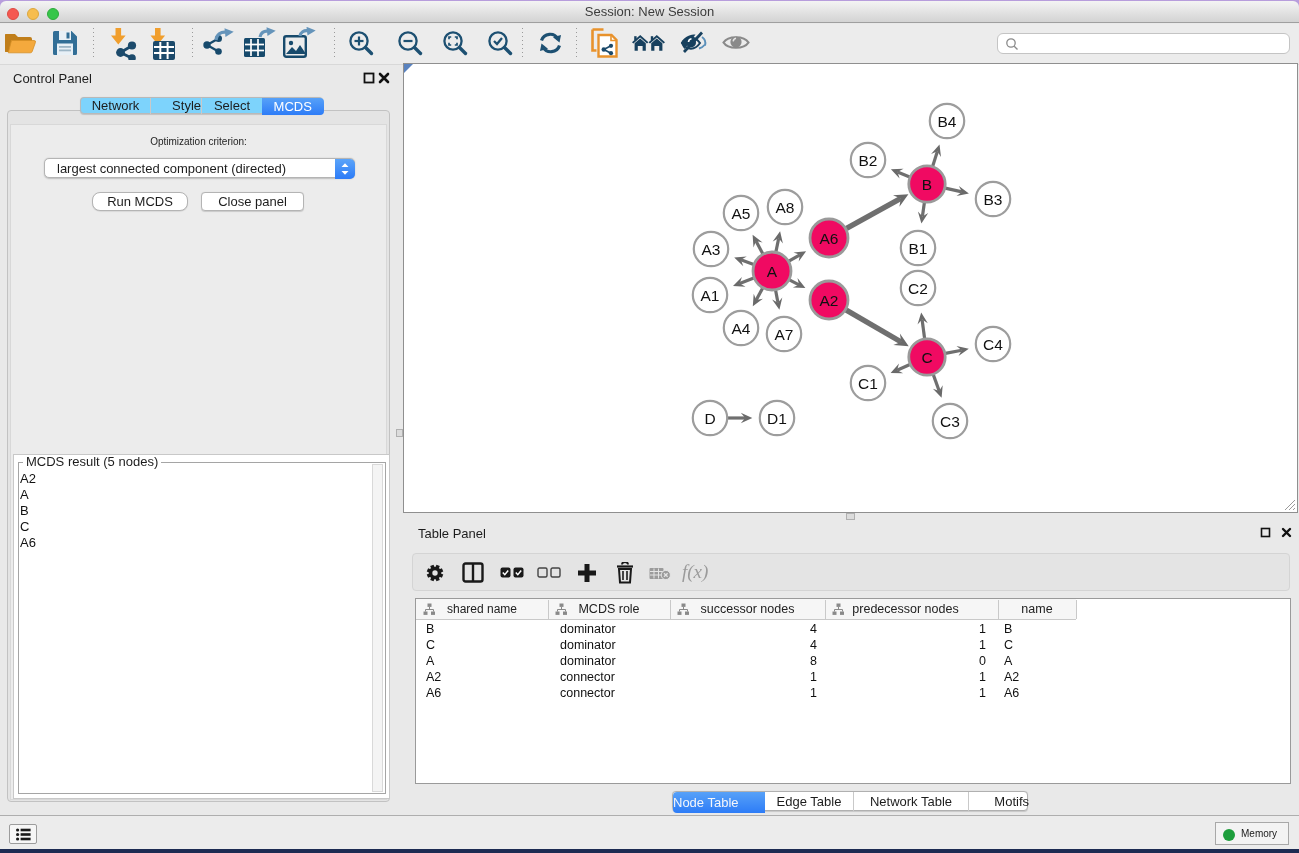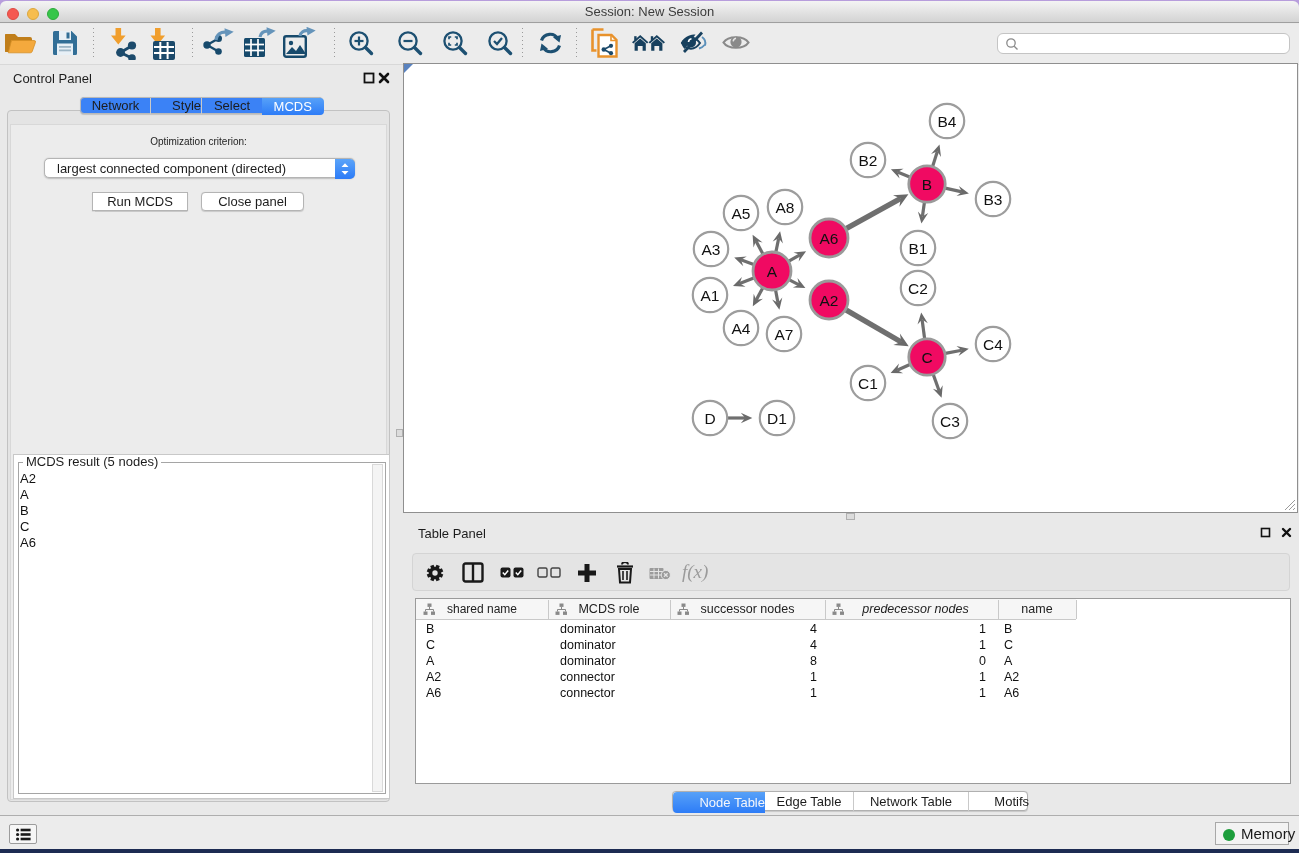--- a/index.html
+++ b/index.html
@@ -171,53 +171,53 @@
 <circle cx="1.6" cy="2" r="1.6" fill="#1a1a1a"></circle>
       <rect x="4.6" y="0.7" width="10" height="2.6" fill="#1a1a1a"></rect>
 <circle cx="1.6" cy="6.5" r="1.6" fill="#1a1a1a"></circle>
       <rect x="4.6" y="5.2" width="10" height="2.6" fill="#1a1a1a"></rect>
 <circle cx="1.6" cy="11" r="1.6" fill="#1a1a1a"></circle>
       <rect x="4.6" y="9.7" width="10" height="2.6" fill="#1a1a1a"></rect>
 </svg>
   </div>
 <div class="abs" style="left:1215px;top:822px;width:74px;height:23px;background:#f3f3f3;border:1px solid #a8a8a8;">
 <div class="abs" style="left:7px;top:5.5px;width:12px;height:12px;border-radius:50%;background:#1d9e3c;"></div>
-<div class="abs" style="left:25px;top:0;font-size:15px;color:#1a1a1a;line-height:22px;">Memory</div>
+<div class="abs" style="left:25px;top:0;font-size:10px;color:#1a1a1a;line-height:22px;">Memory</div>
 </div>
 
 <div class="abs" style="left:13px;top:71px;font-size:13px;color:#1d1d1d;">Control Panel</div>
 <svg class="abs" style="left:363px;top:72px;" width="12" height="12" viewBox="0 0 12 12">
     <rect x="1.5" y="1.5" width="9" height="9" fill="none" stroke="#111" stroke-width="1.8"></rect>
   </svg>
 <svg class="abs" style="left:378px;top:72px;" width="12" height="12" viewBox="0 0 12 12">
     <path d="M2,2 L10,10 M10,2 L2,10" stroke="#111" stroke-width="2.6" stroke-linecap="round"></path>
   </svg>
 
 <div class="abs" style="left:7px;top:110px;width:383px;height:692px;background:#e4e4e4;border:1px solid #c2c2c2;border-radius:4px;"></div>
 <div class="abs" style="left:10px;top:124px;width:377px;height:676px;background:#ececec;border:1px solid #d8d8d8;"></div>
 
-<div class="abs" style="left:80px;top:97px;width:243px;height:17px;border-radius:4px;border:0.5px solid #b9b9b9;background:#3b82f6;box-shadow:0 0.5px 1px rgba(0,0,0,0.15);font-size:13px;color:#1d1d1d;">
+<div class="abs" style="left:80px;top:97px;width:243px;height:17px;border-radius:4px;border:0.5px solid #b9b9b9;background:#7dd3fc;box-shadow:0 0.5px 1px rgba(0,0,0,0.15);font-size:13px;color:#1d1d1d;">
  <div class="abs" style="left:0;top:0;width:70px;height:16px;text-align:center;line-height:16px;border-right:1px solid #c9c9c9;">Network</div>
  <div class="abs" style="left:70px;top:0;width:51px;height:16px;text-align:right;line-height:16px;border-right:1px solid #c9c9c9;">Style</div>
  <div class="abs" style="left:121px;top:0;width:60px;height:33px;text-align:center;line-height:16px;">Select</div>
  <div class="abs" style="left:181px;top:-0.5px;width:61.5px;height:17px;text-align:center;line-height:17px;background:linear-gradient(#57a1f8,#2d7cf7);border-radius:0 4px 4px 0;color:#fff;">MCDS</div>
 </div>
 
 <div class="abs" style="left:7px;top:136px;width:383px;text-align:center;font-size:10px;color:#1d1d1d;">Optimization criterion:</div>
 
 <div class="abs" style="left:44px;top:158px;width:311px;height:20px;background:#fff;border:0.5px solid #b4b4b4;border-radius:5px;box-shadow:0 0.5px 1.5px rgba(0,0,0,0.2);">
  <div class="abs" style="left:12px;top:0;font-size:13px;line-height:19px;color:#1d1d1d;">largest connected component (directed)</div>
  <div class="abs" style="right:-0.5px;top:-0.5px;width:20px;height:20.5px;background:linear-gradient(#5ba4f9,#2c7bf7);border-radius:0 5px 5px 0;">
   <svg width="20" height="20" viewBox="0 0 20 20">
         <path d="M6.5,8 l3.5,-3.8 3.5,3.8 z M6.5,12 l3.5,3.8 3.5,-3.8 z" fill="#fff"></path>
       </svg>
  </div>
 </div>
 
-<div class="abs" style="left:92px;top:192px;width:96px;height:19px;background:#fff;border:0.5px solid #b4b4b4;border-radius:0;box-shadow:0 0.5px 1px rgba(0,0,0,0.15);text-align:center;font-size:13px;line-height:18px;color:#1d1d1d;">Run MCDS</div>
+<div class="abs" style="left:92px;top:192px;width:96px;height:19px;background:#fff;border:0.5px solid #b4b4b4;border-radius:8px;box-shadow:0 0.5px 1px rgba(0,0,0,0.15);text-align:center;font-size:13px;line-height:18px;color:#1d1d1d;">Run MCDS</div>
 <div class="abs" style="left:201px;top:192px;width:103px;height:19px;background:#fff;border:0.5px solid #b4b4b4;border-radius:4px;box-shadow:0 0.5px 1px rgba(0,0,0,0.15);text-align:center;font-size:13px;line-height:18px;color:#1d1d1d;">Close panel</div>
 
 <div class="abs" style="left:13px;top:454px;width:377px;height:345px;background:#fff;border:1px solid #c8c8c8;">
  <div class="abs" style="left:4px;top:7px;width:368px;height:332px;border:1px solid #a5a5a5;"></div>
  <div class="abs" style="left:9px;top:0px;background:#fff;padding:0 3px;font-size:13px;color:#1d1d1d;line-height:14px;">MCDS result (5 nodes)</div>
  <div class="abs" style="left:6px;top:16px;width:352px;font-size:13px;color:#111;line-height:16px;">A2<br>A<br>B<br>C<br>A6</div>
  <div class="abs" style="right:6px;top:9px;width:11px;height:328px;background:#f4f4f4;border:1px solid #d9d9d9;"></div>
 </div>
 
 <div class="abs" style="left:403px;top:63px;width:895px;height:450px;border:1px solid #8f8f8f;background:#fff;">
@@ -411,21 +411,21 @@
 <path d="M6.5,4 v2.5 M2.5,8.5 v-2 h8 v2" fill="none" stroke="#8a8a8a" stroke-width="1"></path>
 </svg>
 <div class="abs" style="left:254px;top:0;width:155px;text-align:center;font-size:12.5px;color:#222;line-height:21px;">successor nodes</div>
 <div class="abs" style="left:409px;top:1px;width:1px;height:19px;background:#c9c9c9;"></div>
 <svg class="abs" style="left:416px;top:4px;" width="13" height="13" viewBox="0 0 13 13">
 <rect x="4.5" y="0.5" width="4" height="3.4" fill="#8a8a8a"></rect>
 <rect x="0.5" y="8.5" width="4" height="3.4" fill="#8a8a8a"></rect>
 <rect x="8" y="8.5" width="4" height="3.4" fill="#8a8a8a"></rect>
 <path d="M6.5,4 v2.5 M2.5,8.5 v-2 h8 v2" fill="none" stroke="#8a8a8a" stroke-width="1"></path>
 </svg>
-<div class="abs" style="left:413px;top:0;width:173px;text-align:center;font-size:12.5px;color:#222;line-height:21px;font-style:italic;">predecessor nodes</div>
+<div class="abs" style="left:403px;top:0;width:173px;text-align:center;font-size:12.5px;color:#222;line-height:21px;">predecessor nodes</div>
 <div class="abs" style="left:582px;top:1px;width:1px;height:19px;background:#c9c9c9;"></div>
 <div class="abs" style="left:582px;top:0;width:78px;text-align:center;font-size:12.5px;color:#222;line-height:21px;">name</div>
 <div class="abs" style="left:660px;top:1px;width:1px;height:19px;background:#c9c9c9;"></div>
 <div class="abs" style="left:0;top:22px;width:874px;height:16px;font-size:12.5px;color:#111;line-height:16px;">
 <div class="abs" style="left:10px;">B</div>
 <div class="abs" style="left:144px;">dominator</div>
 <div class="abs" style="left:254px;width:147px;text-align:right;">4</div>
 <div class="abs" style="left:409px;width:161px;text-align:right;">1</div>
 <div class="abs" style="left:588px;">B</div>
 </div>
@@ -453,17 +453,17 @@
 <div class="abs" style="left:0;top:86px;width:874px;height:16px;font-size:12.5px;color:#111;line-height:16px;">
 <div class="abs" style="left:10px;">A6</div>
 <div class="abs" style="left:144px;">connector</div>
 <div class="abs" style="left:254px;width:147px;text-align:right;">1</div>
 <div class="abs" style="left:409px;width:161px;text-align:right;">1</div>
 <div class="abs" style="left:588px;">A6</div>
 </div>
 </div>
 
 <div class="abs" style="left:672px;top:791px;width:356px;height:20px;border-radius:4px;border:0.5px solid #b0b0b0;background:#fff;box-shadow:0 0.5px 1px rgba(0,0,0,0.15);font-size:13px;color:#1d1d1d;">
- <div class="abs" style="left:0;top:-0.5px;width:92px;height:21px;line-height:21px;text-align:right;background:linear-gradient(#57a1f8,#2d7cf7);border-radius:4px 0 0 4px;color:#f4f6fb;">Node Table</div>
+ <div class="abs" style="left:0;top:-0.5px;width:92px;height:21px;line-height:21px;text-align:left;background:linear-gradient(#57a1f8,#2d7cf7);border-radius:4px 0 0 4px;color:#f4f6fb;">Node Table</div>
  <div class="abs" style="left:92px;top:0;width:89px;height:19px;line-height:19px;text-align:center;border-right:1px solid #c9c9c9;">Edge Table</div>
  <div class="abs" style="left:181px;top:0;width:115px;height:19px;line-height:19px;text-align:center;border-right:1px solid #c9c9c9;">Network Table</div>
  <div class="abs" style="left:296px;top:0;width:60px;height:19px;line-height:19px;text-align:right;">Motifs</div>
 </div>
 
 </body></html>

